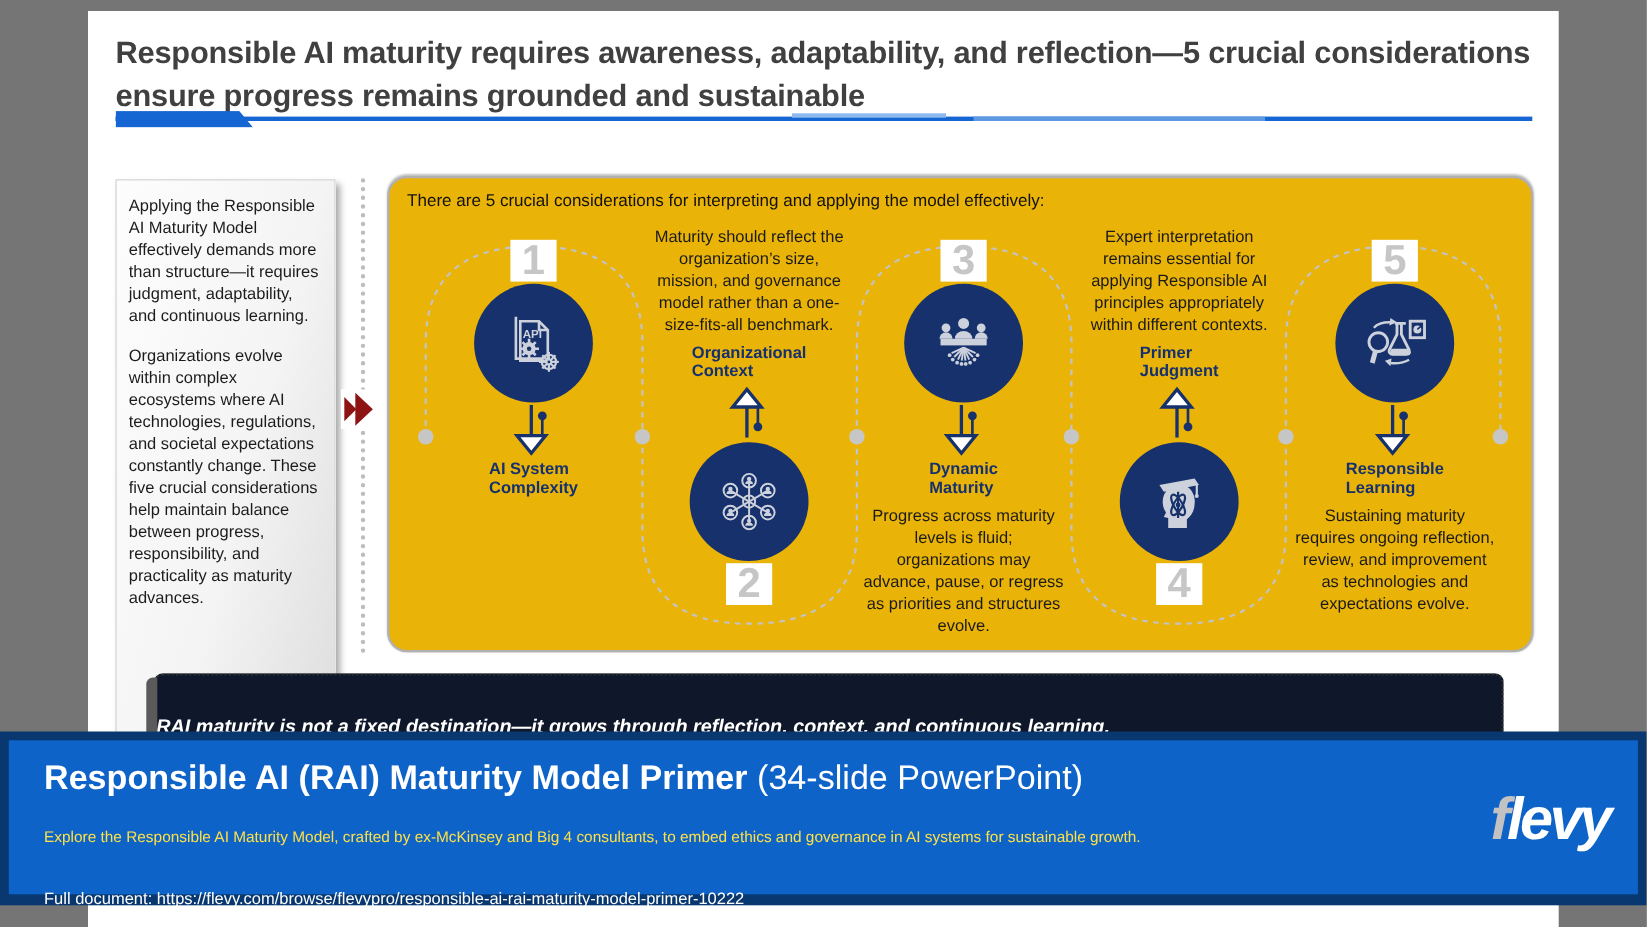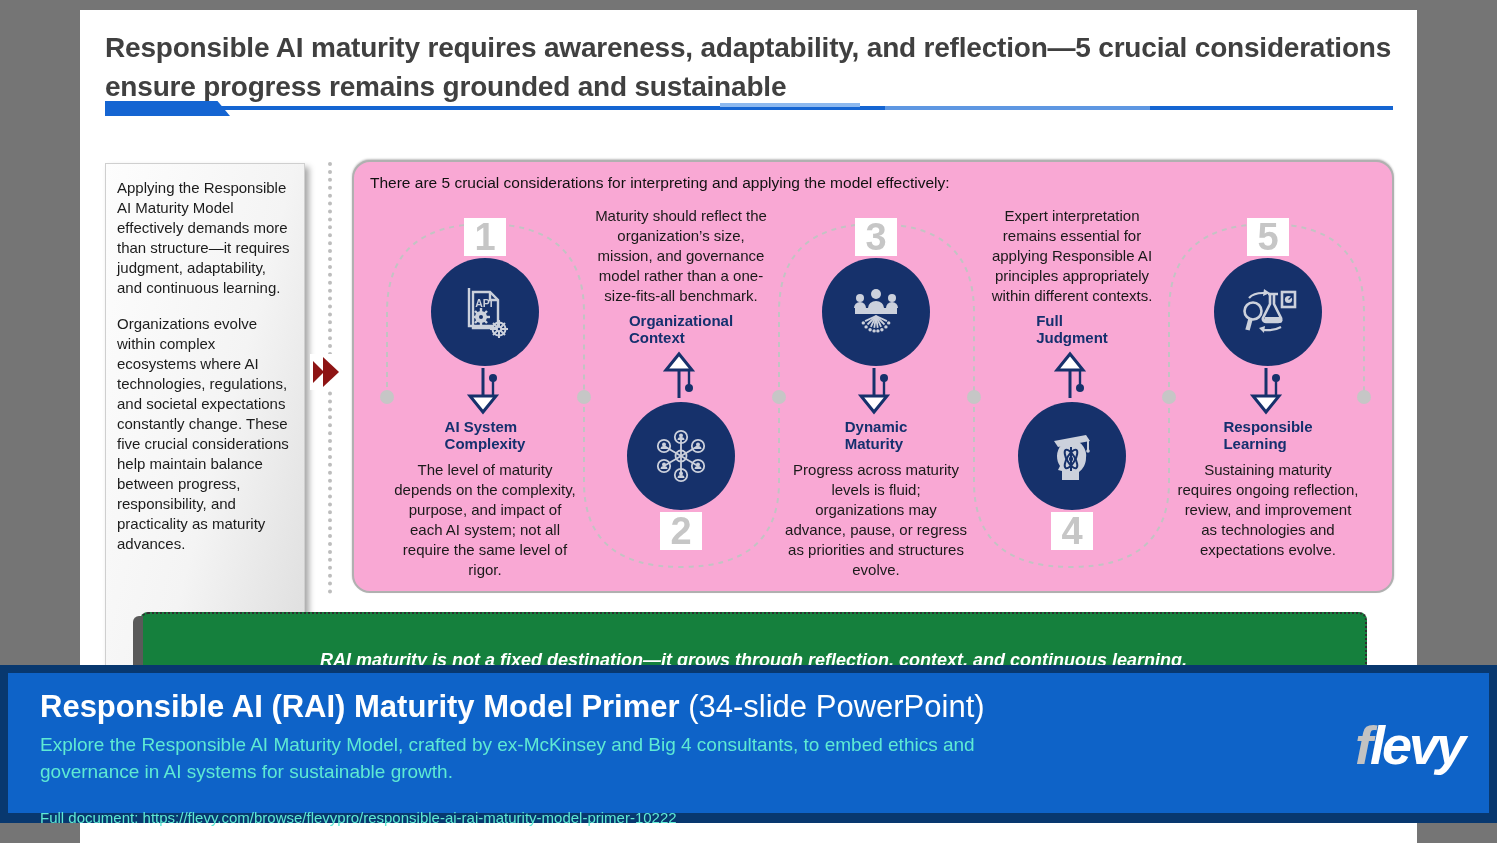--- a/index.html
+++ b/index.html
@@ -29,21 +29,21 @@
   .sidebar p { font-size:15px; line-height:20px; color:#1c1c1c; margin-bottom:16px; }
 
   .v-divider { position:absolute; left:248px; top:152px; height:432px; width:0;
     border-left:4px dotted #bdbdbd; }
 
   .chevron-wrap { position:absolute; left:230px; top:344px; width:36px; height:36px; background:#fff; }
   .chevron-wrap svg { display:block; margin:1px 0 0 2px; }
 
   
   .main-panel { position:absolute; left:272px; top:150px; width:1042px; height:433px;
-    background:#f9a8d4; border:2px solid #b0b0b0; border-radius:18px;
+    background:#eab308; border:2px solid #b0b0b0; border-radius:18px;
     box-shadow:0 -1px 2px rgba(0,0,0,0.25); }
   .intro { position:absolute; left:16px; top:12px; font-size:15.5px; color:#111; }
   svg.flow { position:absolute; left:0; top:0; }
 
   .col { position:absolute; top:0; width:190px; height:433px; display:flex;
     flex-direction:column; align-items:center; }
   .c1 { left:36px; } .c2 { left:232px; } .c3 { left:427px; } .c4 { left:623px; } .c5 { left:819px; }
 
   .num { font-size:38px; font-weight:bold; color:#c6c6c6; line-height:38px;
     background:#fff; padding:0 10px; z-index:2; }
@@ -55,35 +55,35 @@
 
   .arrow { height:48px; display:flex; align-items:center; justify-content:center; margin:2px 0; }
 
   .label { font-size:15px; font-weight:bold; color:#15306e; line-height:17px; }
   .desc { font-size:15px; color:#1a1a1a; text-align:center; line-height:20px; width:182px; margin-top:8px; }
   .col-bottom .desc { margin-top:44px; margin-bottom:6px; }
   .col-bottom .label { margin-bottom:2px; }
 
   
   .conclusion { position:absolute; left:60px; top:602px; width:1227px; height:70px;
-    background:#15803d; border:2px dotted #2f2f2f; border-radius:8px;
-    text-align:center; padding-top:36px; z-index:3; }
+    background:#0f172a; border:2px dotted #2f2f2f; border-radius:8px;
+    text-align:left; padding-top:36px; z-index:3; }
   .conclusion::before { content:""; position:absolute; left:-9px; top:2px; width:10px; height:100%;
     background:#5a5a5a; border-radius:6px 0 0 6px; }
   .conclusion span { color:#fff; font-size:18px; font-weight:bold; font-style:italic; }
 
   
   .footer { position:absolute; left:0; top:665px; width:1497px; height:158px; background:#08386f; z-index:5; }
   .footer-inner { position:absolute; left:8px; top:8px; right:8px; bottom:10px; background:#0e63c8; }
   .f-title { position:absolute; left:32px; top:16px; white-space:nowrap; color:#fff; font-size:31px; }
   .f-title .bold { font-weight:bold; }
   .f-title .reg  { font-weight:normal; }
-  .f-desc { position:absolute; left:32px; top:58px; width:1010px; color:#5eead4;
-    font-size:19px; line-height:27px; }
-  .f-link { position:absolute; left:32px; top:136px; color:#5eead4; font-size:15px;
+  .f-desc { position:absolute; left:32px; top:74px; width:1010px; color:#fde047;
+    font-size:14px; line-height:27px; }
+  .f-link { position:absolute; left:32px; top:136px; color:#ffffff; font-size:15px;
     text-decoration:none; }
   .f-logo { position:absolute; right:26px; top:32px; font-size:54px; font-weight:bold;
     font-style:italic; letter-spacing:-3px; line-height:80px; }
   .f-logo .lf { color:#c2c2c2; }
   .f-logo .lrest { color:#ffffff; }
 </style>
 </head>
 <body>
 
 <div class="stage">
@@ -162,21 +162,20 @@
             <line x1="18" y1="0" x2="18" y2="28" stroke="#16316b" stroke-width="3"></line>
             <polygon points="5,28 31,28 18,44" fill="#fff" stroke="#16316b" stroke-width="3"></polygon>
             <circle cx="28" cy="10" r="4" fill="#16316b"></circle>
             <line x1="28" y1="13" x2="28" y2="27" stroke="#16316b" stroke-width="2.4"></line>
           </svg>
         </div>
         <div class="label">
           <div>AI System</div>
           <div>Complexity</div>
         </div>
-        <div class="desc">The level of maturity depends on the complexity, purpose, and impact of each AI system; not all require the same level of rigor.</div>
       </div>
 
       <div class="col c2 col-bottom">
         <div class="desc">Maturity should reflect the organization’s size, mission, and governance model rather than a one-size-fits-all benchmark.</div>
         <div class="label">
           <div>Organizational</div>
           <div>Context</div>
         </div>
         <div class="arrow">
           <svg width="40" height="48" viewBox="0 0 40 48">
@@ -268,21 +267,21 @@
         <div class="label">
           <div>Dynamic</div>
           <div>Maturity</div>
         </div>
         <div class="desc">Progress across maturity levels is fluid; organizations may advance, pause, or regress as priorities and structures evolve.</div>
       </div>
 
       <div class="col c4 col-bottom">
         <div class="desc">Expert interpretation remains essential for applying Responsible AI principles appropriately within different contexts.</div>
         <div class="label">
-          <div>Full</div>
+          <div>Primer</div>
           <div>Judgment</div>
         </div>
         <div class="arrow">
           <svg width="40" height="48" viewBox="0 0 40 48">
             <polygon points="5,20 31,20 18,4" fill="#fff" stroke="#16316b" stroke-width="3"></polygon>
             <line x1="18" y1="20" x2="18" y2="48" stroke="#16316b" stroke-width="3"></line>
             <circle cx="28" cy="38" r="4" fill="#16316b"></circle>
             <line x1="28" y1="21" x2="28" y2="35" stroke="#16316b" stroke-width="2.4"></line>
           </svg>
         </div>

